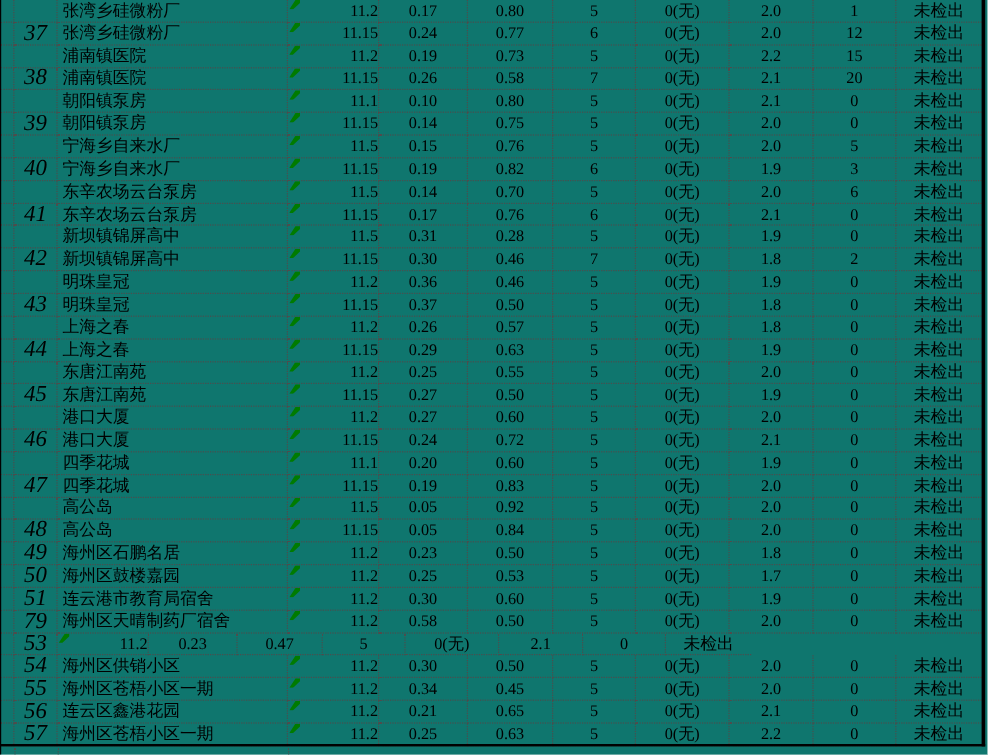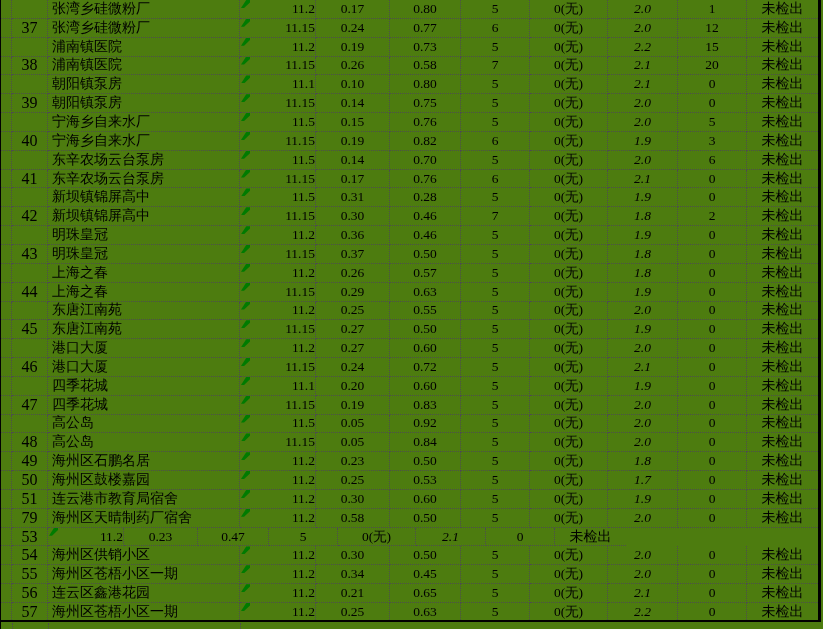--- a/index.html
+++ b/index.html
@@ -4,21 +4,21 @@
 <style>
   html,body{margin:0;padding:0;background:#fff;}
   body{
     font-family:"Liberation Serif","DejaVu Serif",serif;
     color:#000;
     -webkit-font-smoothing:none;
   }
   .sheet{
     position:relative;
     width:823px;height:629px;
-    background:#4d7c0f;
+    background:#0f766e;
     overflow:hidden;
   }
   
   .left-border{position:absolute;left:0;top:0;width:1px;height:629px;background:#000;}
   .right-border{position:absolute;left:818px;top:0;width:3px;height:622px;background:#000;}
   .bottom-border{position:absolute;left:0;top:620px;width:821px;height:2px;background:#000;}
   .table-body{position:absolute;left:0;top:0;width:818px;}
   .row{
     display:flex;
     height:18.848px;
@@ -30,28 +30,28 @@
     border-bottom:1px dotted #4d4d4d;
     display:flex;
     align-items:center;
     justify-content:center;
     overflow:hidden;
     white-space:nowrap;
     position:relative;
     font-size:13.5px;
   }
   .c0{width:12px;}
-  .c1{width:36px;font-size:16px;}
+  .c1{width:36px;font-size:19px;font-style:italic;}
   .c2{width:192px;justify-content:flex-start;padding-left:4px;font-size:14px;}
   .c3{width:76px;justify-content:flex-end;}
   .c4{width:74px;}
   .c5{width:71px;}
   .c6{width:69px;}
   .c7{width:78px;}
-  .c8{width:70px;font-style:italic;}
+  .c8{width:70px;}
   .c9{width:69px;}
   .c10{width:71px;border-right:none;font-size:14px;}
   
   .tri{
     position:absolute;
     top:0;left:1px;
     width:9px;height:8px;
     clip-path:polygon(0 100%, 58% 0, 100% 0, 100% 30%, 34% 100%);
   }
   

